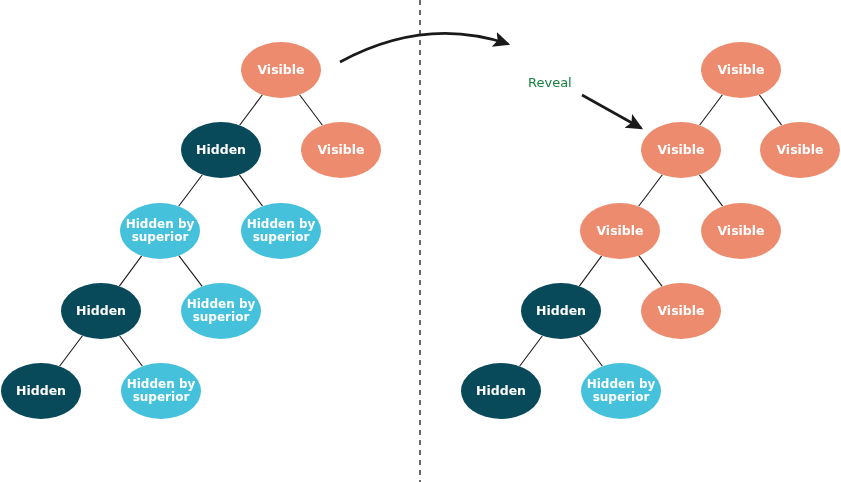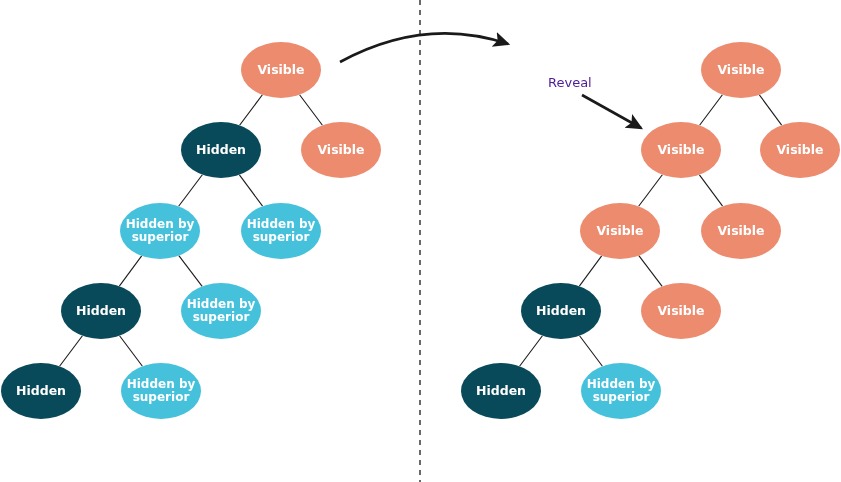--- a/index.html
+++ b/index.html
@@ -137,16 +137,16 @@
     <defs>
       <marker id="arrowhead" markerWidth="7" markerHeight="7" refX="5.6" refY="3" orient="auto" markerUnits="strokeWidth">
         <path d="M0,0 L6.5,3 L0,6 L1.4,3 z" fill="#1a1a1a"></path>
       </marker>
     </defs>
   <path d="M 340 62 Q 425 16 508 44" fill="none" stroke="#1a1a1a" stroke-width="2.6" marker-end="url(#arrowhead)"></path>
       <path d="M 582 95 L 641 128" fill="none" stroke="#1a1a1a" stroke-width="2.6" marker-end="url(#arrowhead)"></path>
     </svg>
 
   <div id="annot-text-layer">
-      <div class="annot-text" style="left: 548px; top: 75px; color: #4c1d95;">Reveal</div>
+      <div class="annot-text" style="left: 528px; top: 75px; color: #15803d;">Reveal</div>
     </div>
 
 </div>
 
 </body></html>

